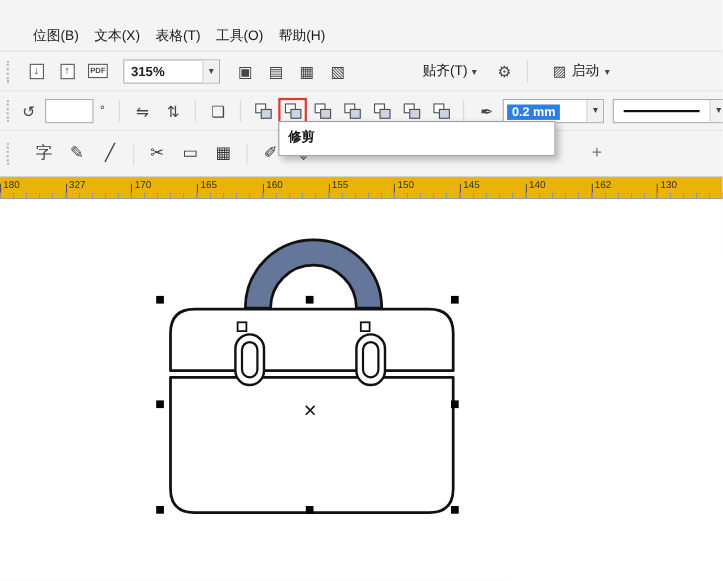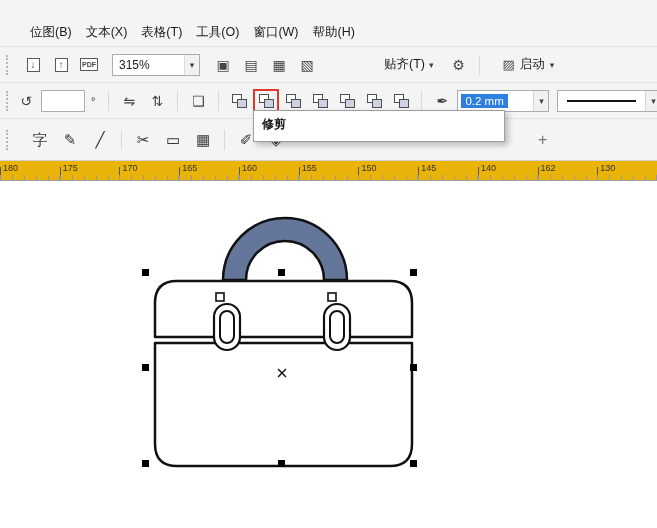--- a/index.html
+++ b/index.html
@@ -19,21 +19,21 @@
   .toolbar { display:flex; align-items:center; height:36px; background:#f4f4f4; border-top:1px solid #e3e3e3; padding-left:4px; gap:2px; position:relative; }
   .grip { width:9px; height:20px; border-left:2px dotted #b8b8b8; margin:0 3px 0 2px; }
   .vsep { width:1px; height:20px; background:#d9d9d9; margin:0 5px; flex:none; }
   .tb-btn { width:26px; height:26px; flex:none; display:flex; align-items:center; justify-content:center;
             background:transparent; border:1px solid transparent; font-size:14px; color:#454545; }
   .tb-btn .glyph { line-height:1; }
   .tb-btn.boxed .glyph { border:1px solid #5a5a5a; font-size:10px; padding:1px 3px; background:#fff; }
   .tb-btn.pdf .glyph { border:1px solid #5a5a5a; font-size:7px; font-weight:bold; padding:2px 1px; background:#fff; }
 
   .combo { height:22px; background:#fff; border:1px solid #abadb3; display:flex; align-items:center; flex:none; }
-  .combo .combo-value { padding:0 6px; font-size:12px; flex:1; white-space:nowrap; }
+  .combo .combo-value { padding:0 6px; font-size:12px; flex:1; white-space:nowrap;font-weight:bold; }
   .combo .caret { width:15px; align-self:stretch; display:flex; align-items:center; justify-content:center;
                   font-size:9px; color:#444; border-left:1px solid #d8d8d8; background:#f1f1f1; }
   .zoom-combo { width:88px; margin:0 8px; }
 
   .snap-combo { margin-left:62px; display:flex; align-items:center; gap:4px; font-size:12.5px; color:#1a1a1a;
                 background:transparent; border:none; }
   .snap-combo .caret2, .launcher .caret2 { font-size:9px; color:#444; }
   .launcher { margin-left:16px; display:flex; align-items:center; gap:5px; font-size:12.5px; color:#1a1a1a;
               background:transparent; border:none; }
   .launcher .glyph { font-size:13px; color:#454545; }
@@ -85,21 +85,20 @@
 <div class="app">
 
   <div class="titlebar-strip"></div>
 
   <nav class="menu-bar">
 
   <button class="menu-item"><span>位图(B)</span></button>
       <button class="menu-item"><span>文本(X)</span></button>
       <button class="menu-item"><span>表格(T)</span></button>
       <button class="menu-item"><span>工具(O)</span></button>
-      <button class="menu-item"><span>窗口(W)</span></button>
       <button class="menu-item"><span>帮助(H)</span></button>
     </nav>
 
   <div class="toolbar">
     <span class="grip"></span>
     <div style="display:flex;gap:2px;">
 
     <button class="tb-btn boxed">
           <span class="glyph">↓</span>
         </button>
@@ -244,21 +243,21 @@
       </div>
     <button class="overflow-btn">+</button>
   </div>
 
   <div class="ruler">
 
   <span class="ruler-cell">
         <i class="num">180</i>
       </span>
       <span class="ruler-cell">
-        <i class="num">175</i>
+        <i class="num">327</i>
       </span>
       <span class="ruler-cell">
         <i class="num">170</i>
       </span>
       <span class="ruler-cell">
         <i class="num">165</i>
       </span>
       <span class="ruler-cell">
         <i class="num">160</i>
       </span>

